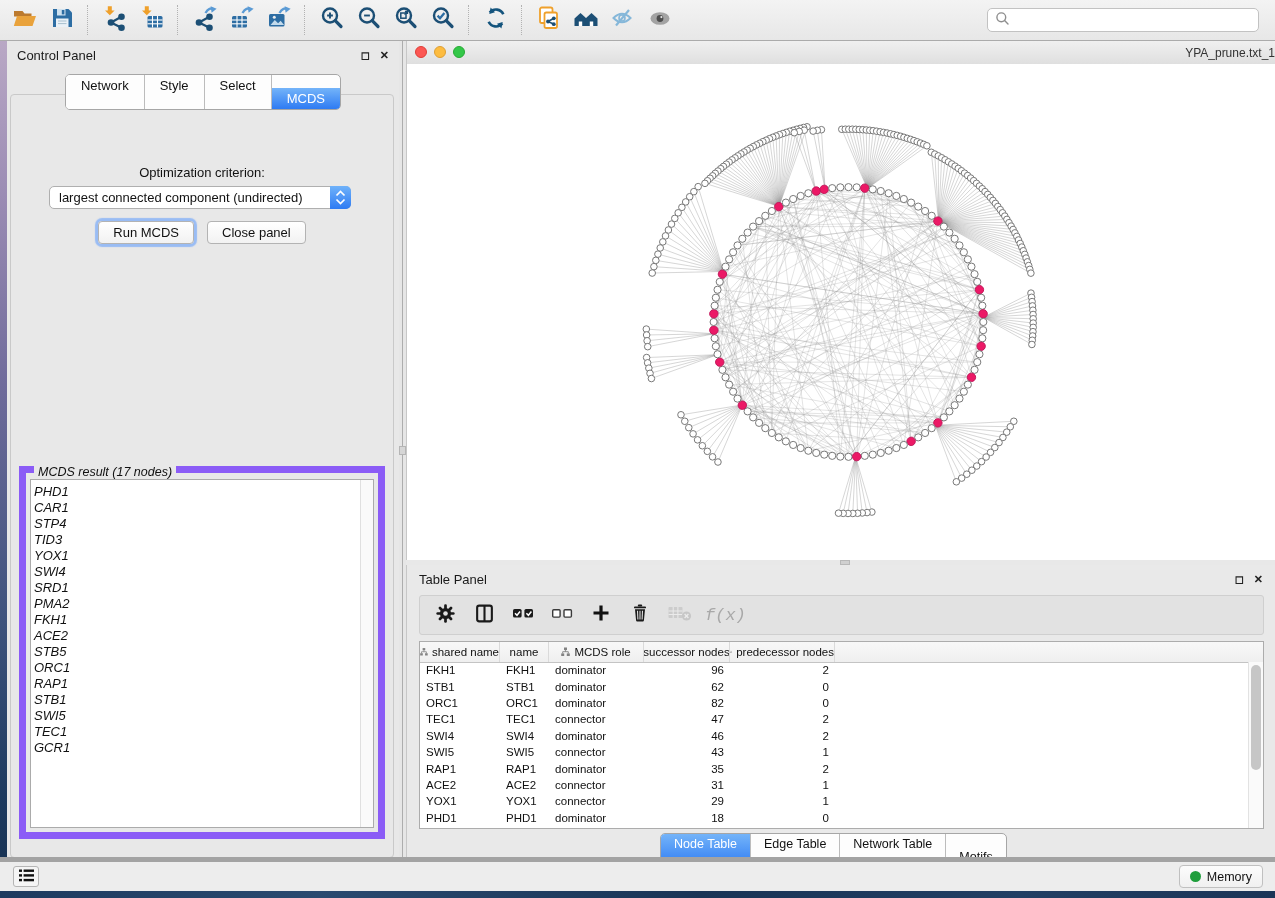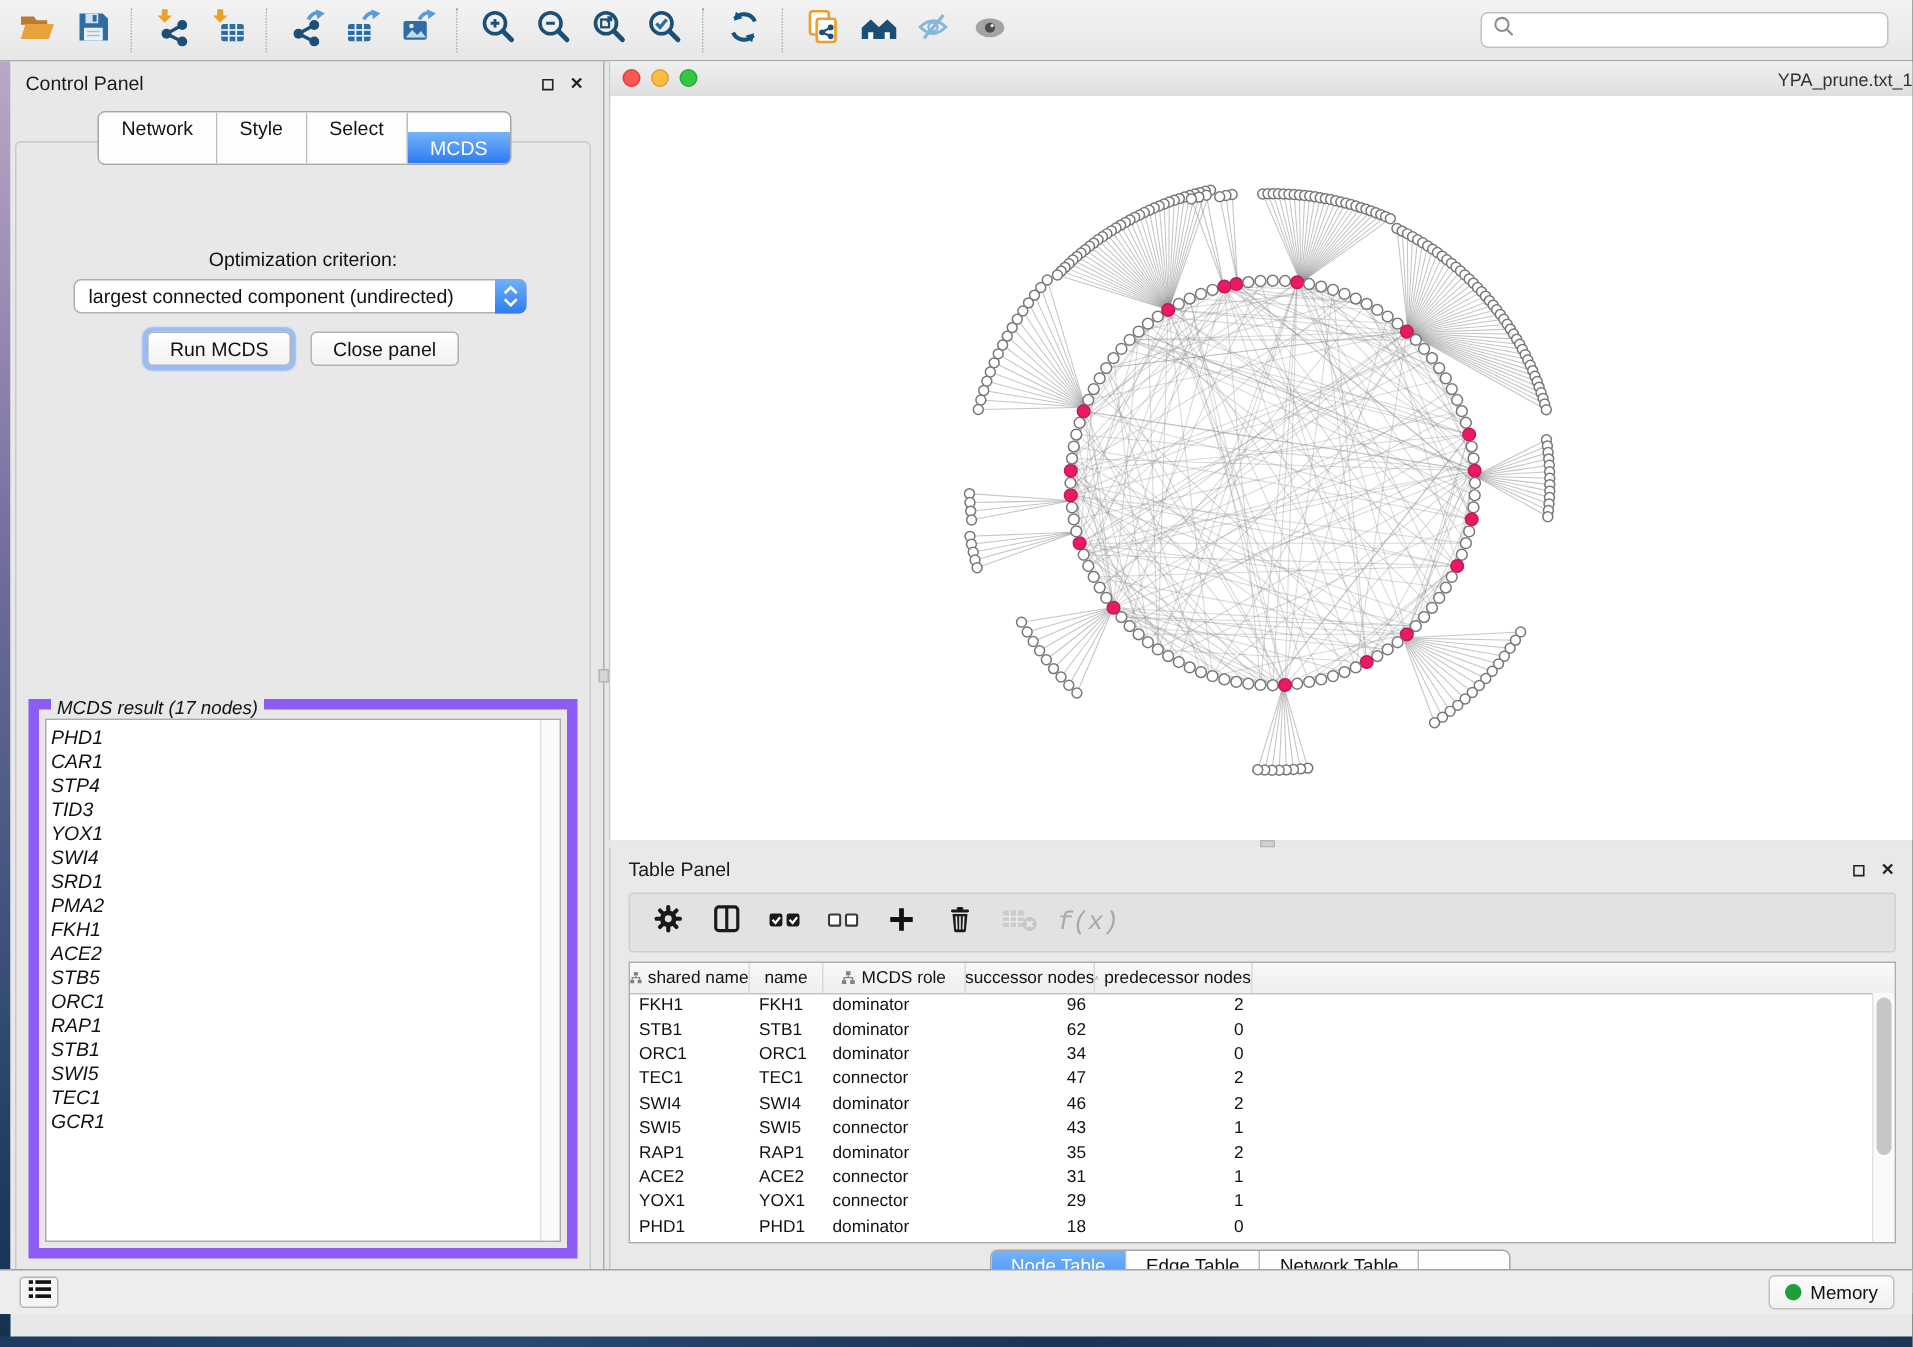--- a/index.html
+++ b/index.html
@@ -70,21 +70,21 @@
   .tbody{position:absolute;left:0;right:14px;top:20px;bottom:0;}
   .tr{display:flex;height:16.4px;align-items:center;}
   .td{font-size:11.5px;color:#111;box-sizing:border-box;padding-left:6px;overflow:hidden;white-space:nowrap;}
   .td.num{text-align:right;padding-left:0;padding-right:6px;}
   .tbl-scroll{position:absolute;right:0;top:20px;bottom:0;width:14px;background:#FAFAFA;border-left:1px solid #E2E2E2;}
   .tbl-thumb{position:absolute;left:2px;right:2px;top:3px;height:105px;background:#C6C6C6;border-radius:5px;}
   .tp-footer{position:absolute;left:253px;top:268px;display:flex;border-radius:11px;}
   .tp-footer .seg{font-size:12.5px;padding:3px 13px;}
 
   
-  .status-bar{position:absolute;left:0;right:0;bottom:22px;height:29px;background:#EDEDED;border-top:1px solid #a3a3a3;}
+  .status-bar{position:absolute;left:0;right:0;bottom:7px;height:29px;background:#EDEDED;border-top:5px solid #a3a3a3;}
   .list-btn{position:absolute;left:13px;top:4px;width:26px;height:21px;background:#F5F5F5;border:1px solid #B5B5B5;border-radius:3px;display:flex;align-items:center;justify-content:center;box-sizing:border-box;}
   .memory-btn{position:absolute;right:12px;top:3px;height:23px;background:linear-gradient(#FCFCFC,#F0F0F0);border:1px solid #C0C0C0;border-radius:4px;display:flex;align-items:center;gap:6px;padding:0 10px;font-size:12.5px;color:#111;box-sizing:border-box;}
   .mem-dot{width:11px;height:11px;border-radius:50%;}
 </style>
 </head>
 <body>
 
 <div class="app">
 
   <div class="toolbar">
@@ -1185,21 +1185,21 @@
             <div class="td" style="width: 80px; flex: 0 0 80px;">STB1</div>
             <div class="td" style="width: 49px; flex: 0 0 49px;">STB1</div>
             <div class="td" style="width: 95px; flex: 0 0 95px;">dominator</div>
             <div class="td num" style="width: 86px; flex: 0 0 86px;">62</div>
             <div class="td num" style="width: 105px; flex: 0 0 105px;">0</div>
           </div>
           <div class="tr">
             <div class="td" style="width: 80px; flex: 0 0 80px;">ORC1</div>
             <div class="td" style="width: 49px; flex: 0 0 49px;">ORC1</div>
             <div class="td" style="width: 95px; flex: 0 0 95px;">dominator</div>
-            <div class="td num" style="width: 86px; flex: 0 0 86px;">34</div>
+            <div class="td num" style="width: 86px; flex: 0 0 86px;">82</div>
             <div class="td num" style="width: 105px; flex: 0 0 105px;">0</div>
           </div>
           <div class="tr">
             <div class="td" style="width: 80px; flex: 0 0 80px;">TEC1</div>
             <div class="td" style="width: 49px; flex: 0 0 49px;">TEC1</div>
             <div class="td" style="width: 95px; flex: 0 0 95px;">connector</div>
             <div class="td num" style="width: 86px; flex: 0 0 86px;">47</div>
             <div class="td num" style="width: 105px; flex: 0 0 105px;">2</div>
           </div>
           <div class="tr">

